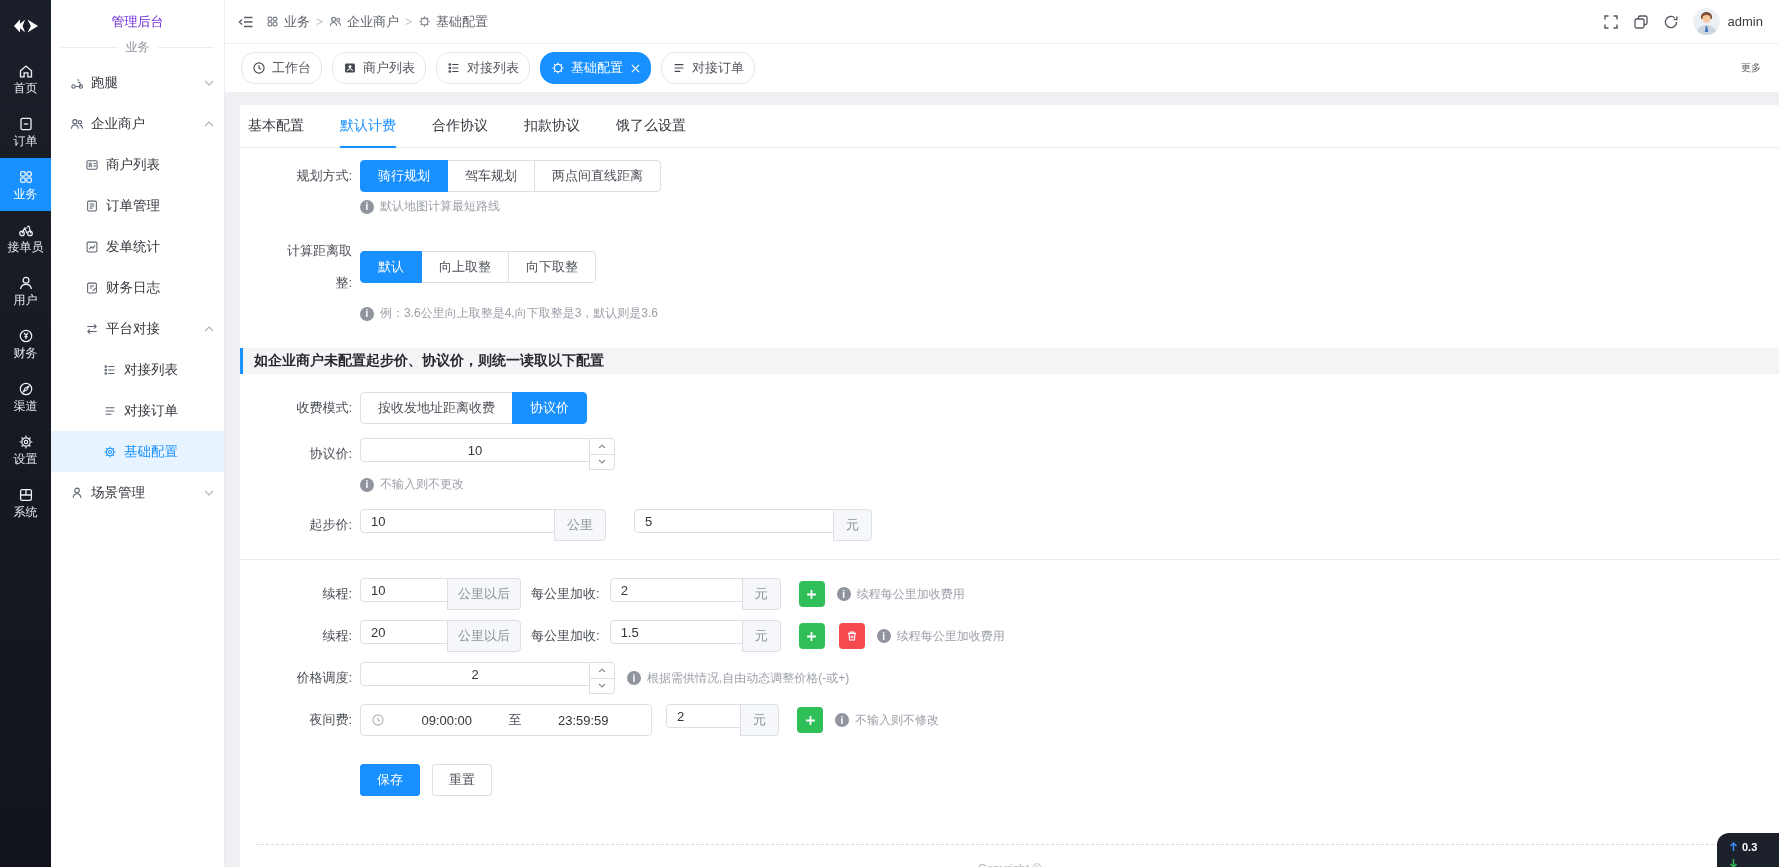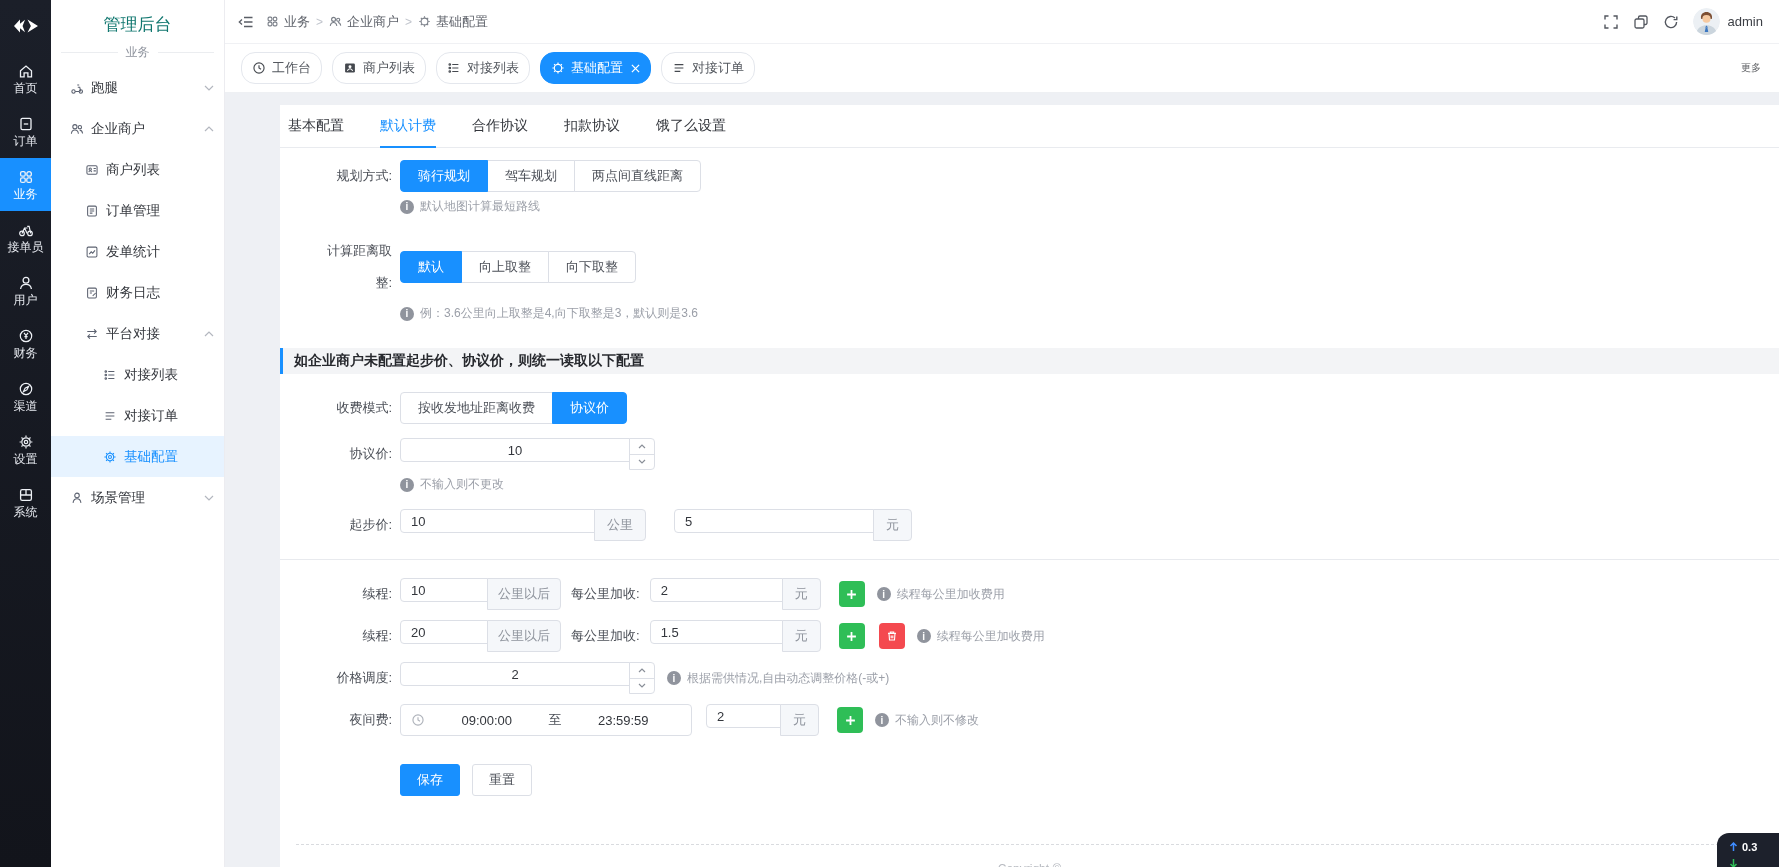--- a/index.html
+++ b/index.html
@@ -11,21 +11,21 @@
   
   .rail { width:51px; background:linear-gradient(180deg,#1b1f29 0%,#12141b 100%); display:flex; flex-direction:column; flex-shrink:0; }
   .rail-logo { height:52px; display:flex; align-items:center; justify-content:center; }
   .rail-item { height:53px; display:flex; flex-direction:column; align-items:center; justify-content:center; gap:3px; color:#e6e9ef; font-size:12px; cursor:pointer; }
   .rail-item .ric { color:#eef1f6; }
   .rail-item.active { background:#1890ff; color:#fff; }
   .rail-item span { line-height:13px; }
 
   
   .sidebar { width:174px; background:#fff; border-right:1px solid #ececf0; flex-shrink:0; display:flex; flex-direction:column; }
-  .sb-title { font-size:17px; color:#0f766e; text-align:center; padding:13px 0 8px; font-weight:500; }
+  .sb-title { font-size:13px; color:#6d28d9; text-align:center; padding:13px 0 8px; font-weight:500; }
   .sb-section { display:flex; align-items:center; color:#8d929c; font-size:12px; padding:0 10px 6px; }
   .sb-section::before,.sb-section::after { content:""; flex:1; height:1px; background:#ebedf0; }
   .sb-section b { font-weight:400; padding:0 8px; }
   .sb-item { height:41px; display:flex; align-items:center; font-size:13.5px; color:#33363c; cursor:pointer; padding-right:10px; }
   .sb-item .sic { margin-right:7px; color:#5c6270; flex-shrink:0; }
   .sb-item .chev { margin-left:auto; color:#b3b7bf; }
   .lv1 { padding-left:19px; }
   .lv2 { padding-left:34px; }
   .lv3 { padding-left:52px; }
   .sb-item.selected { background:#e7f3ff; color:#1890ff; }
@@ -47,21 +47,21 @@
 
   .tabbar { height:49px; background:#fff; border-bottom:1px solid #eef0f3; display:flex; align-items:center; gap:10px; padding:0 16px; flex-shrink:0; }
   .tabbtn { height:32px; padding:0 10px; border:1px solid #e4e7ed; border-radius:14px; background:#fff; font-size:13px; color:#54585f; display:flex; align-items:center; gap:6px; cursor:pointer; white-space:nowrap; }
   .tabbtn .tic { color:#45494f; }
   .tabbtn.active { background:#1890ff; border-color:#1890ff; color:#fff; }
   .tabbtn.active .tic { color:#fff; }
   .tab-close { margin-left:2px; display:flex; cursor:pointer; }
   .more { margin-left:auto; font-size:10px; color:#606266; cursor:pointer; padding-right:2px; }
 
   
-  .workspace { flex:1; background:#eef0f4; padding:12px 0 0 15px; min-height:0;margin-left:40px; }
+  .workspace { flex:1; background:#eef0f4; padding:12px 0 0 15px; min-height:0; }
   .card { background:#fff; height:calc(100% - 0px); position:relative; overflow:hidden; }
 
   .ctabs { display:flex; gap:36px; padding:0 8px; border-bottom:1px solid #e9ebef; }
   .ctab { height:42px; display:flex; align-items:center; font-size:14px; color:#33363c; cursor:pointer; position:relative; }
   .ctab.active { color:#1890ff; }
   .ctab.active::after { content:""; position:absolute; left:0; right:0; bottom:-1px; height:2px; background:#1890ff; }
 
   .form { padding-top:12px; font-size:13px; color:#33363c; }
   .frow { display:flex; align-items:center; }
   .flabel { width:112px; text-align:right; margin-right:8px; color:#4b4f57; flex-shrink:0; line-height:32px;padding-left:44px; }

